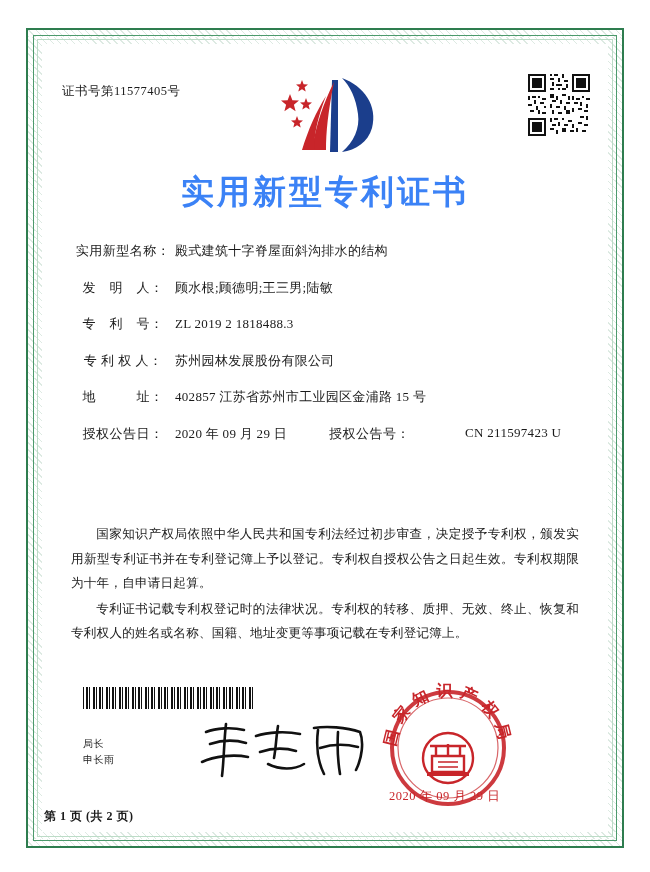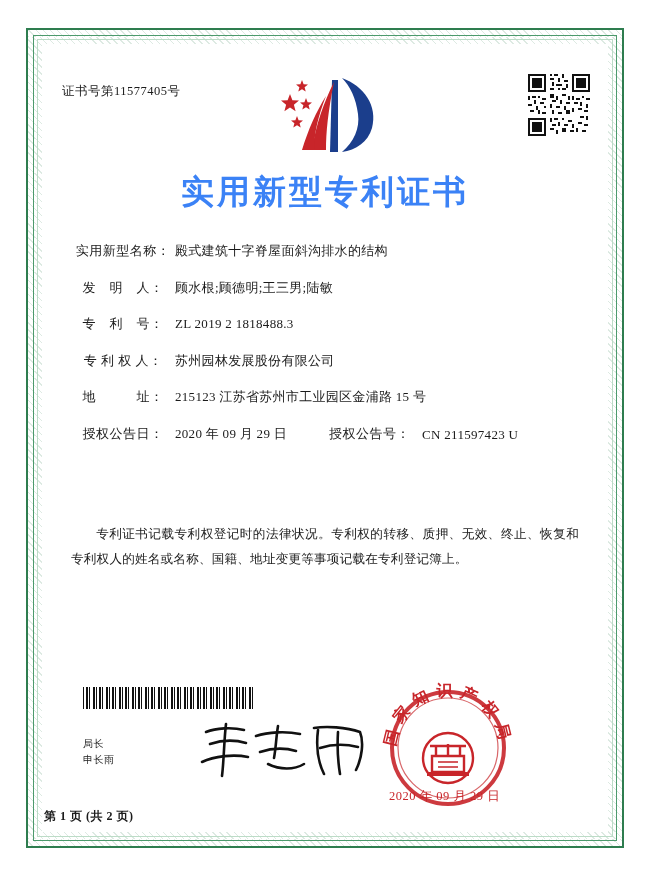--- a/index.html
+++ b/index.html
@@ -128,21 +128,22 @@
   }
   .value {
     letter-spacing: 0.3px;
   }
   .value.mono {
     font-family: "Liberation Serif", serif;
   }
   .inline-second {
     margin-left: 42px;
     display: inline-flex;
-    align-items: flex-end;
+    align-items: flex-start;
+    gap: 43px;
   }
   .inline-second .label2 {
     margin-right: 12px;
     letter-spacing: 0.5px;
   }
 
   
   .paras {
     position: absolute;
     left: 27px; top: 476px;
@@ -339,35 +340,36 @@
       </div>
 
 
       <div class="row">
         <span class="label">专 利 权 人：</span>
         <span class="value">苏州园林发展股份有限公司</span>
       </div>
 
       <div class="row">
         <span class="label">地　　　址：</span>
-        <span class="value">215123 江苏省苏州市工业园区金浦路 15 号</span>
+        <span class="value">402857 江苏省苏州市工业园区金浦路 15 号</span>
       </div>
 
       <div class="row">
         <span class="label">授权公告日：</span>
         <span class="value">2020 年 09 月 29 日</span>
         <span class="inline-second">
           <span class="label2">授权公告号：</span>
           <span class="value mono">CN 211597423 U</span>
         </span>
       </div>
 
     </div>
 
     <div class="paras">
+      <p>国家知识产权局依照中华人民共和国专利法经过初步审查，决定授予专利权，颁发实用新型专利证书并在专利登记簿上予以登记。专利权自授权公告之日起生效。专利权期限为十年，自申请日起算。</p>
       <p>专利证书记载专利权登记时的法律状况。专利权的转移、质押、无效、终止、恢复和专利权人的姓名或名称、国籍、地址变更等事项记载在专利登记簿上。</p>
     </div>
 
     <div class="barcode"></div>
 
     <div class="sign-label">
       <div>局长</div>
       <div>申长雨</div>
     </div>
 

